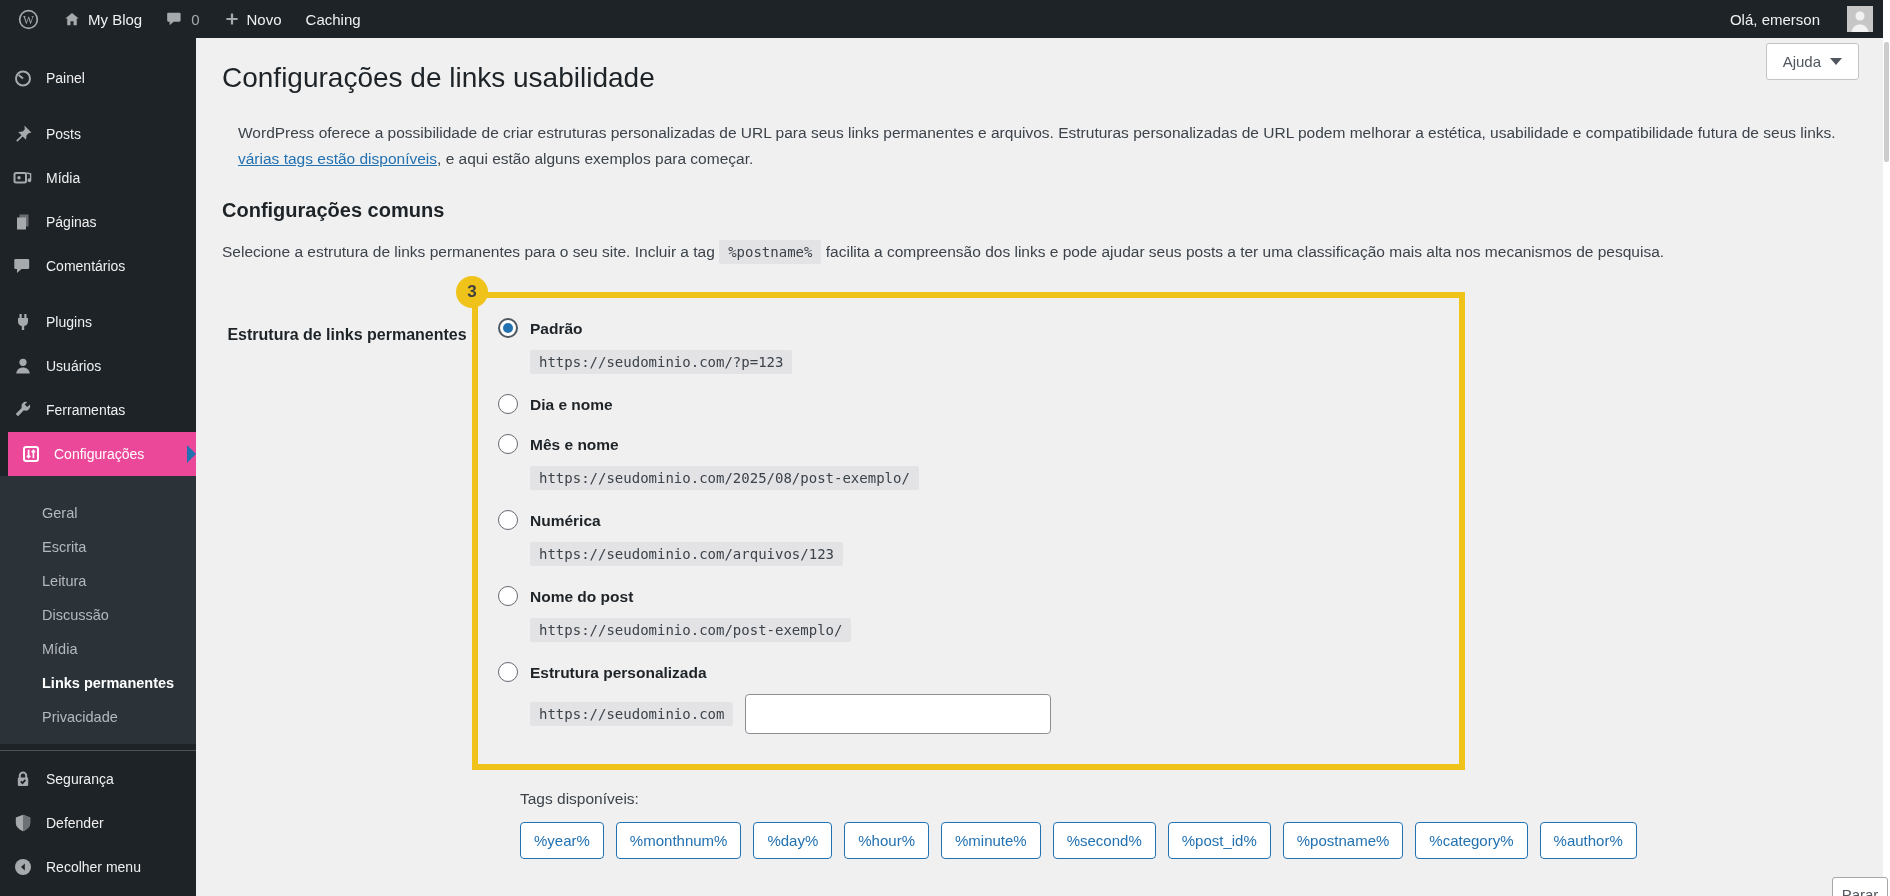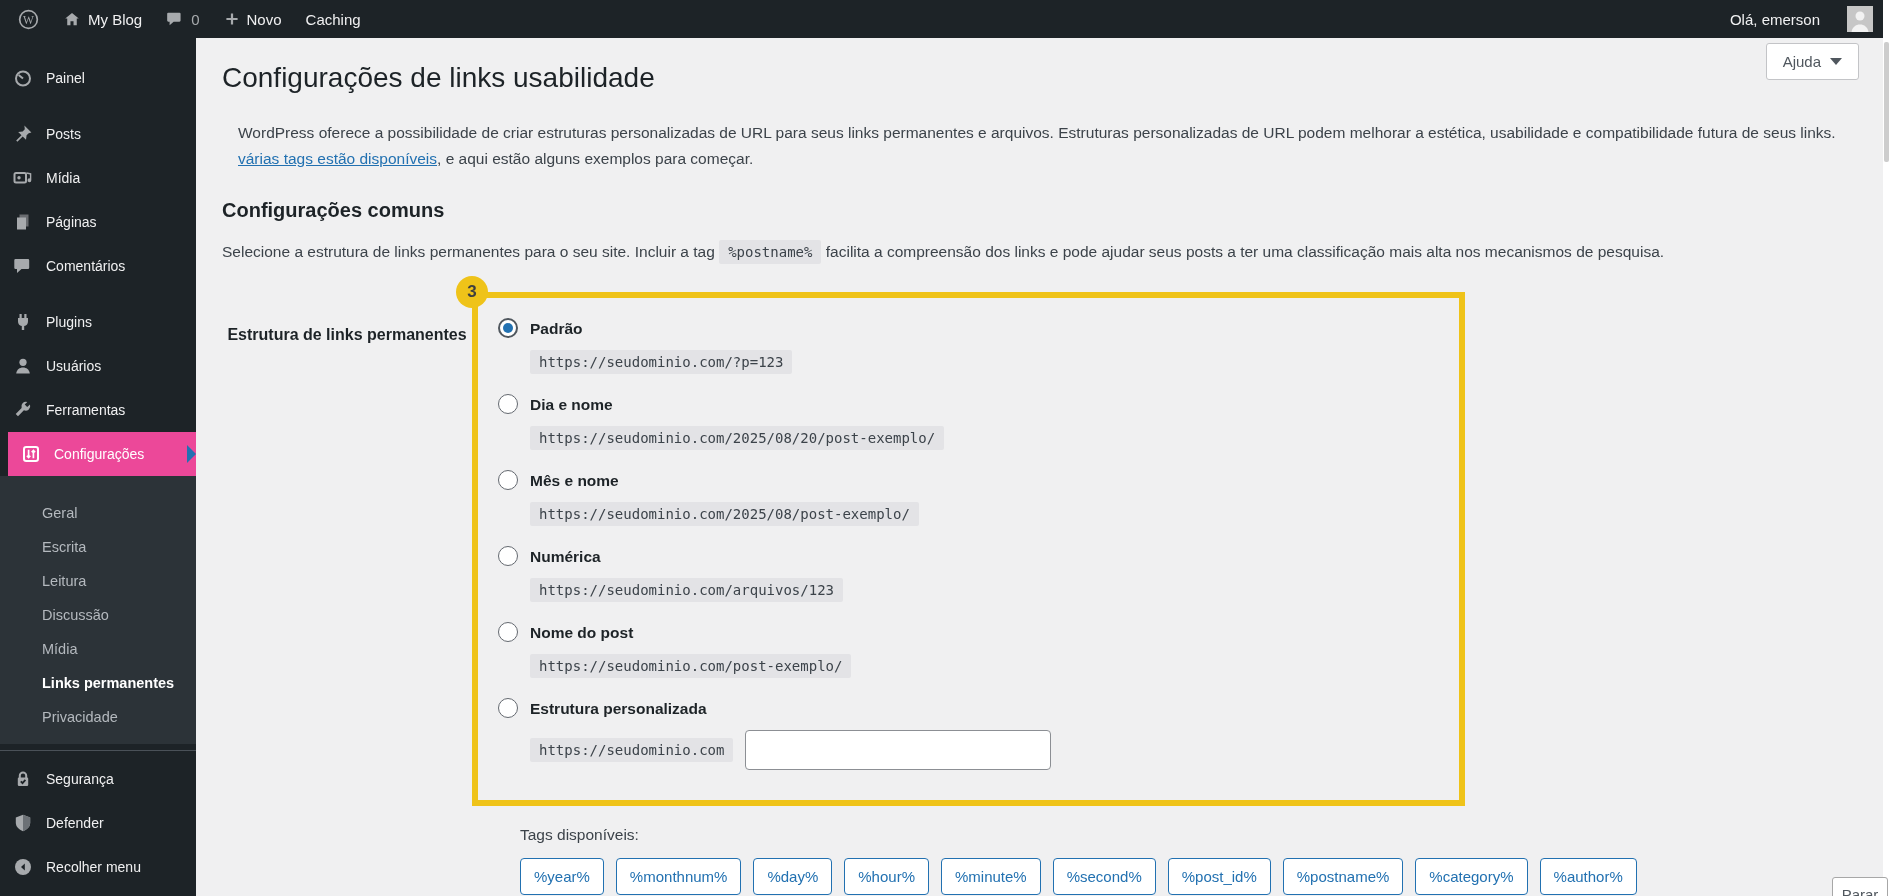--- a/index.html
+++ b/index.html
@@ -291,23 +291,20 @@
           <div class="opt-url">
               <code>https://seudominio.com/?p=123</code>
             </div>
         </div>
 
         <div class="option">
           <label class="opt-head">
             <span class="radio"></span>
             <span class="opt-label">Dia e nome</span>
           </label>
-          <div class="opt-url">
-              <code>https://seudominio.com/2025/08/20/post-exemplo/</code>
-            </div>
         </div>
 
         <div class="option">
           <label class="opt-head">
             <span class="radio"></span>
             <span class="opt-label">Mês e nome</span>
           </label>
           <div class="opt-url">
               <code>https://seudominio.com/2025/08/post-exemplo/</code>
             </div>

